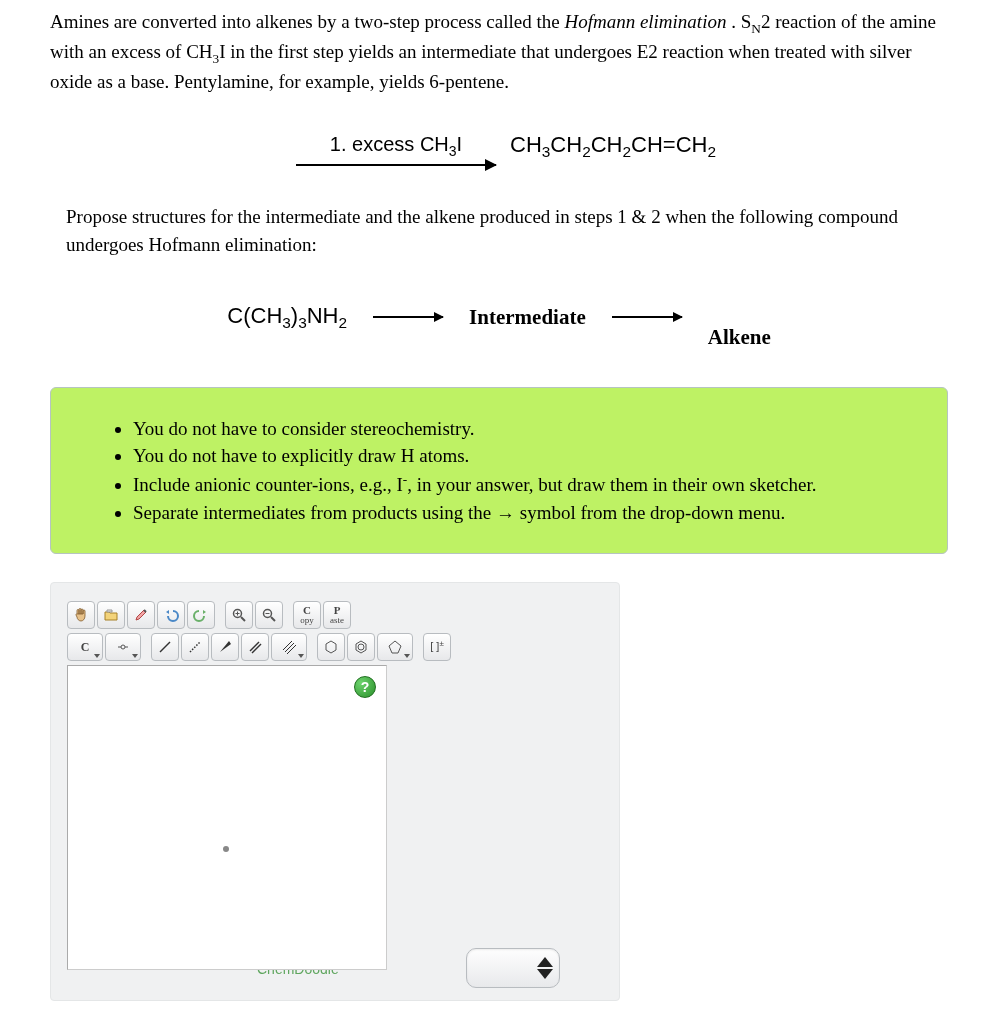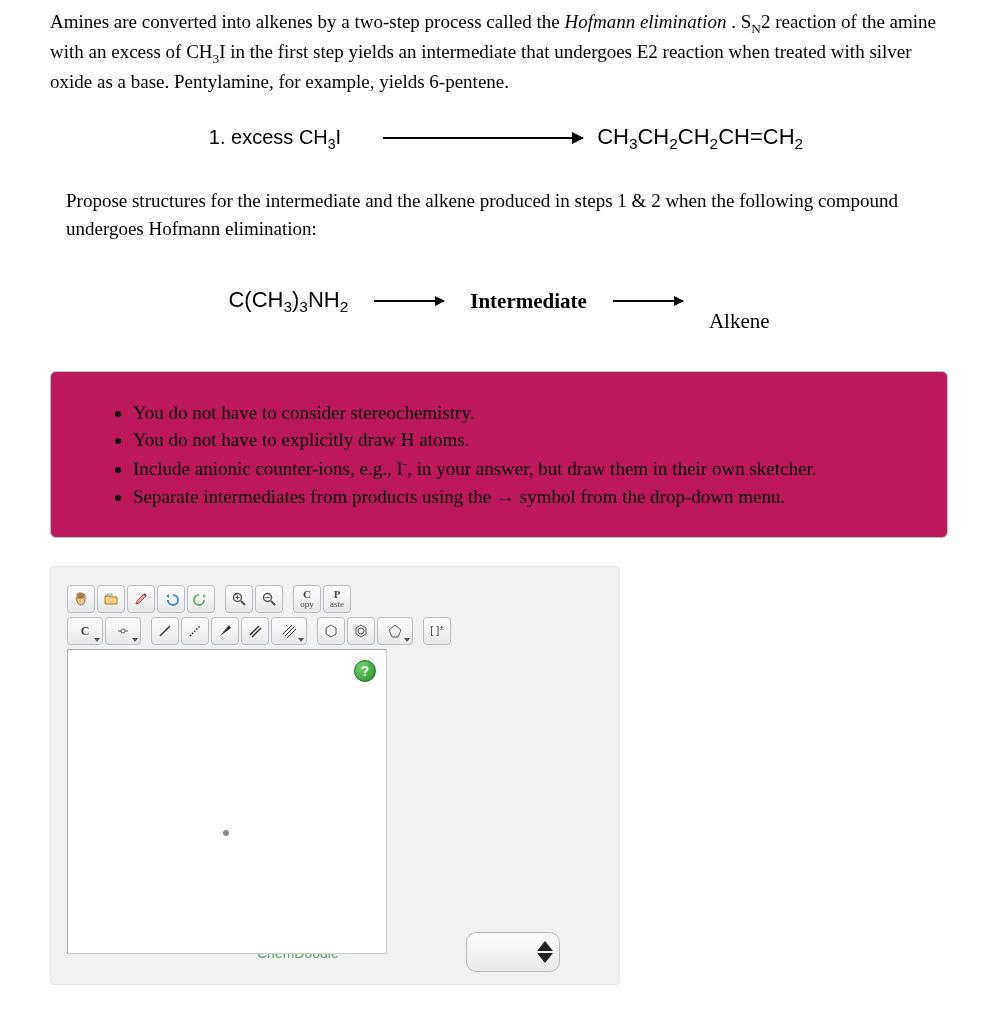--- a/index.html
+++ b/index.html
@@ -22,25 +22,24 @@
       display: flex;
       align-items: center;
       justify-content: center;
       margin: 24px 0 30px 0;
       font-family: Arial, Helvetica, sans-serif;
       font-size: 22px;
     }
     .reaction .mol { white-space: nowrap; }
     .reaction .arrowbox {
       display: flex;
-      flex-direction: row;
+      flex-direction: column;
       align-items: center;
-      margin: 0 14px;
+      margin: 7px 14px;
       min-width: 200px;
-      gap: 42px;
     }
     .reaction .cond { font-size: 20px; padding: 3px 0; }
     .reaction .arrowline {
       width: 200px; height: 2px; background: #000;
       position: relative;
     }
     .reaction .arrowline::after {
       content: ""; position: absolute; right: -1px; top: -5px;
       border-left: 12px solid #000;
       border-top: 6px solid transparent;
@@ -65,21 +64,21 @@
     .scheme2 .ar::after {
       content: ""; position: absolute; right: -1px; top: -4px;
       border-left: 10px solid #000;
       border-top: 5px solid transparent;
       border-bottom: 5px solid transparent;
     }
 
     
     .hintbox {
       border: 1px solid #b6c4c1;
-      background: #be185d;
+      background: #bef264;
       border-radius: 6px;
       padding: 26px 34px 26px 60px;
       margin: 0 0 28px 0;
       font-size: 19px;
     }
     .hintbox ul { list-style: disc; padding-left: 22px; }
     .hintbox li { margin: 2px 0; line-height: 1.35; }
 
     
     .sketcher-zone {
@@ -191,21 +190,21 @@
 
 <p class="question-p">Propose structures for the intermediate and the alkene produced in steps 1 &amp; 2 when the following compound undergoes Hofmann elimination:</p>
 
 <div class="scheme2">
   <span class="mol">
     <span>C(CH</span><sub>3</sub><span>)</span><sub>3</sub><span>NH</span><sub>2</sub>
   </span>
   <div class="ar"></div>
   <span class="label" style="font-weight:bold;">Intermediate</span>
   <div class="ar"></div>
-  <span class="label" style="font-weight:normal;margin-top:40px;">Alkene</span>
+  <span class="label" style="font-weight:bold;margin-top:40px;">Alkene</span>
 </div>
 
 <div class="hintbox">
   <ul>
     <li>You do not have to consider stereochemistry.</li>
     <li>You do not have to explicitly draw H atoms.</li>
     <li>
       <span>Include anionic counter-ions, e.g., I</span><sup>-</sup><span>, in your answer, but draw them in their own sketcher.</span>
     </li>
     <li>Separate intermediates from products using the → symbol from the drop-down menu.</li>

